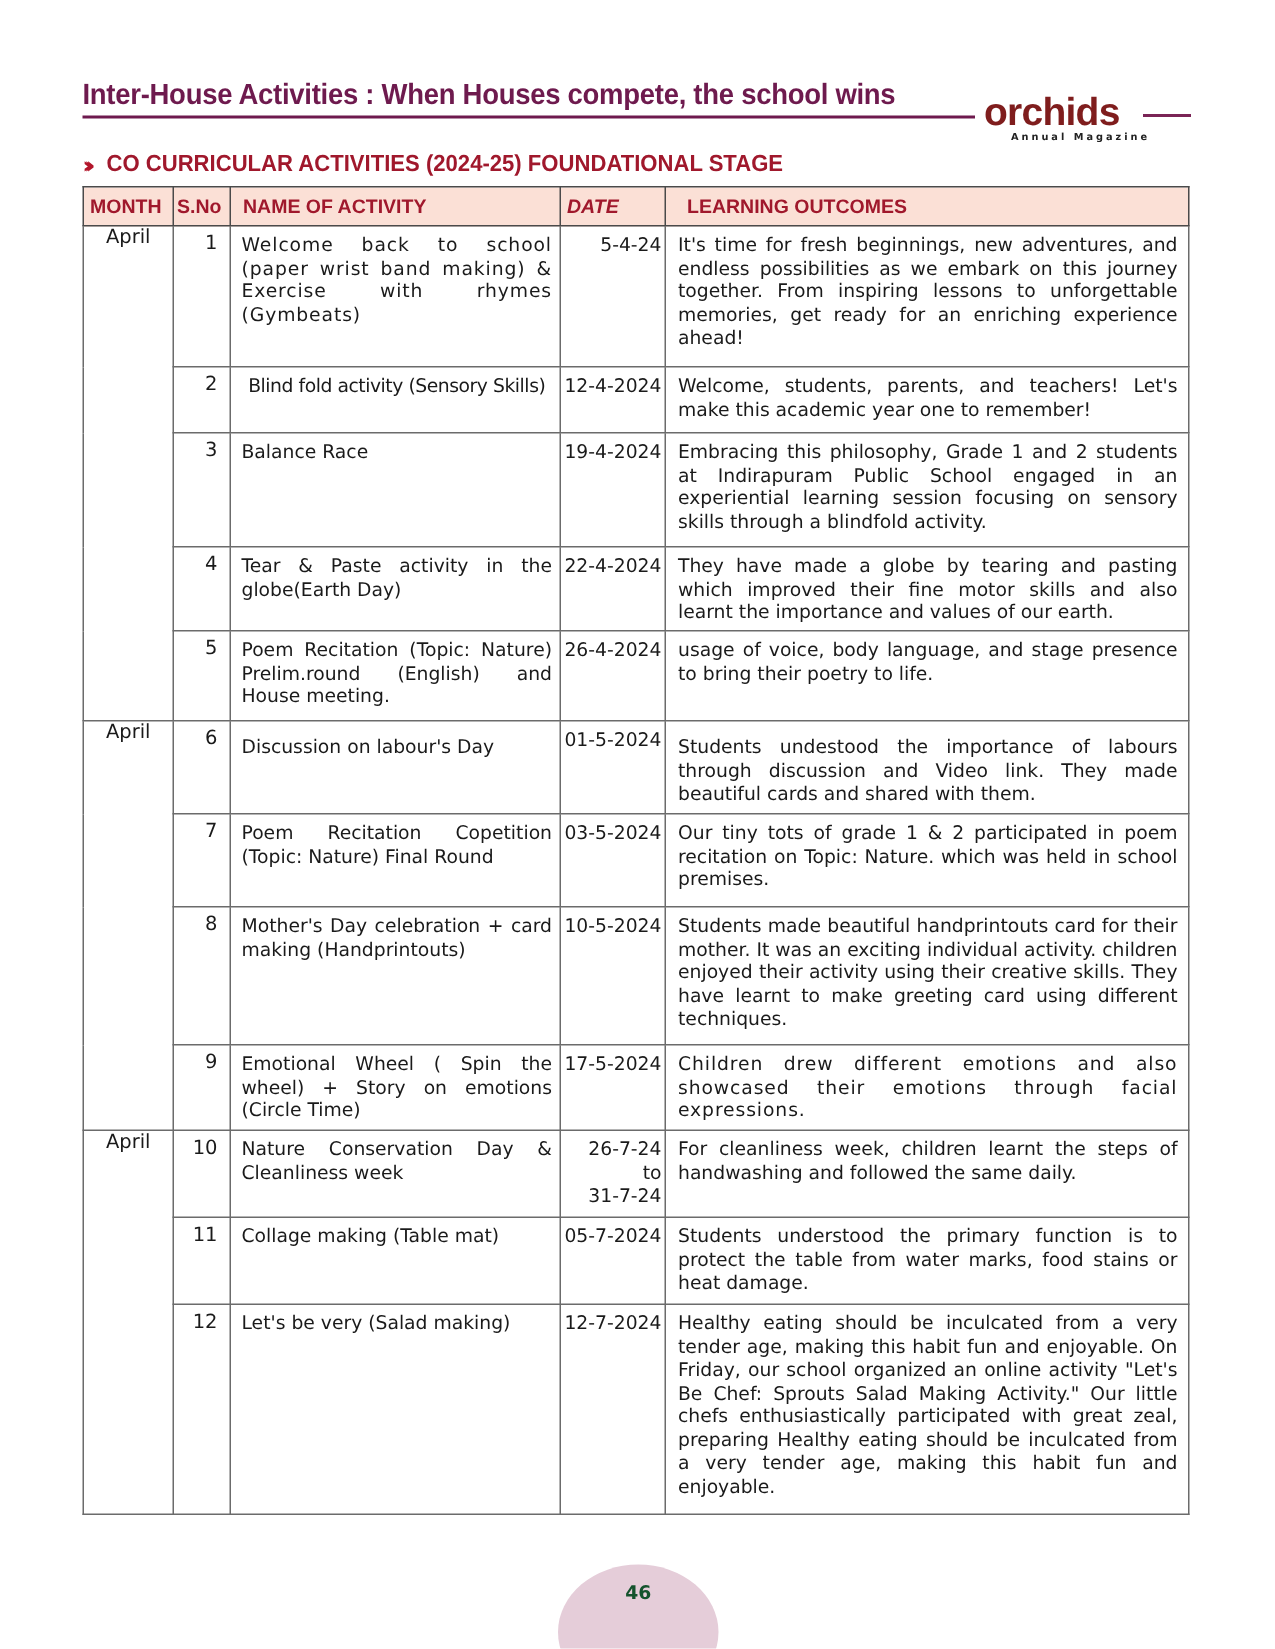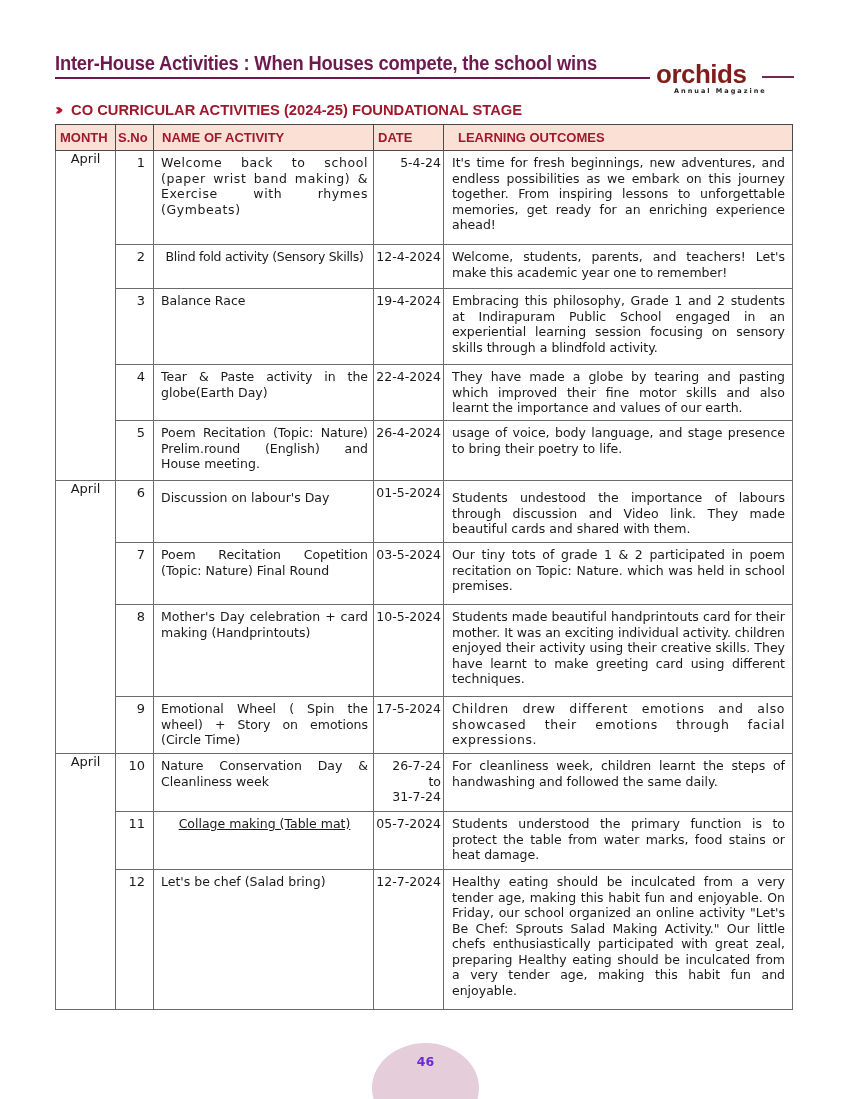--- a/index.html
+++ b/index.html
@@ -55,38 +55,38 @@
   table.activities td, table.activities th {
     border: 1px solid #6b6b6b; vertical-align: top;
   }
   table.activities thead th {
     background: #fbe0d6; color: #a0182c;
     font-family: "Liberation Sans", sans-serif; font-weight: bold; font-size: 13px;
     height: 26px; vertical-align: middle; text-align: left; padding: 0 4px;
     border-color: #4a4a4a;
   }
   th.h-month { text-align: center; }
-  th.h-date { text-align: center; }
+  th.h-date { text-align: center; font-style: italic; }
   th.h-outcome { padding-left: 14px !important; }
 
   td.month {
     vertical-align: middle; text-align: center; font-size: 13px;
   }
   td.sno { text-align: right; padding: 4px 8px 0 0; font-size: 13px; }
   td.name { padding: 4px 5px 3px 7px; text-align: justify; font-size: 12.5px; }
   td.date { text-align: right; padding: 4px 2px 0 2px; font-size: 12.5px; }
   td.outcome { padding: 4px 7px 3px 8px; text-align: justify; font-size: 12.5px; }
 
   .page-badge {
     position: absolute; left: 372px; top: 1043px; width: 107px; height: 90px;
     border-radius: 50%; background: #e5cdd9;
   }
   .page-num {
     position: absolute; left: 372px; top: 1054px; width: 107px; text-align: center;
-    font-family: "DejaVu Sans", sans-serif; font-weight: bold; font-size: 12.5px; color: #6d28d9;
+    font-family: "DejaVu Sans", sans-serif; font-weight: bold; font-size: 12.5px; color: #14532d;
   }
 </style>
 </head>
 <body>
 
 <div class="top-title">Inter-House Activities : When Houses compete, the school wins</div>
 <div class="title-rule"></div>
 
 <div class="logo">
   <div class="logo-word">orchids</div>
@@ -182,27 +182,27 @@
       <td class="name">Nature Conservation Day &amp; Cleanliness week</td>
       <td class="date">
         <div>26-7-24</div>
         <div>to</div>
         <div>31-7-24</div>
       </td>
       <td class="outcome">For cleanliness week, children learnt the steps of handwashing and followed the same daily.</td>
     </tr>
     <tr style="height:58px;">
       <td class="sno">11</td>
-      <td class="name" style="text-align:center;text-decoration:underline;">Collage making (Table mat)</td>
+      <td class="name" style="text-align:left;">Collage making (Table mat)</td>
       <td class="date">05-7-2024</td>
       <td class="outcome">Students understood the primary function is to protect the table from water marks, food stains or heat damage.</td>
     </tr>
     <tr style="height:140px;">
       <td class="sno">12</td>
-      <td class="name" style="text-align:left;">Let's be chef (Salad bring)</td>
+      <td class="name" style="text-align:left;">Let's be very (Salad making)</td>
       <td class="date">12-7-2024</td>
       <td class="outcome">Healthy eating should be inculcated from a very tender age, making this habit fun and enjoyable. On Friday, our school organized an online activity "Let's Be Chef: Sprouts Salad Making Activity." Our little chefs enthusiastically participated with great zeal, preparing Healthy eating should be inculcated from a very tender age, making this habit fun and enjoyable.</td>
     </tr>
   </tbody>
 </table>
 
 <div class="page-badge"></div>
 <div class="page-num">46</div>
 
 </body></html>

